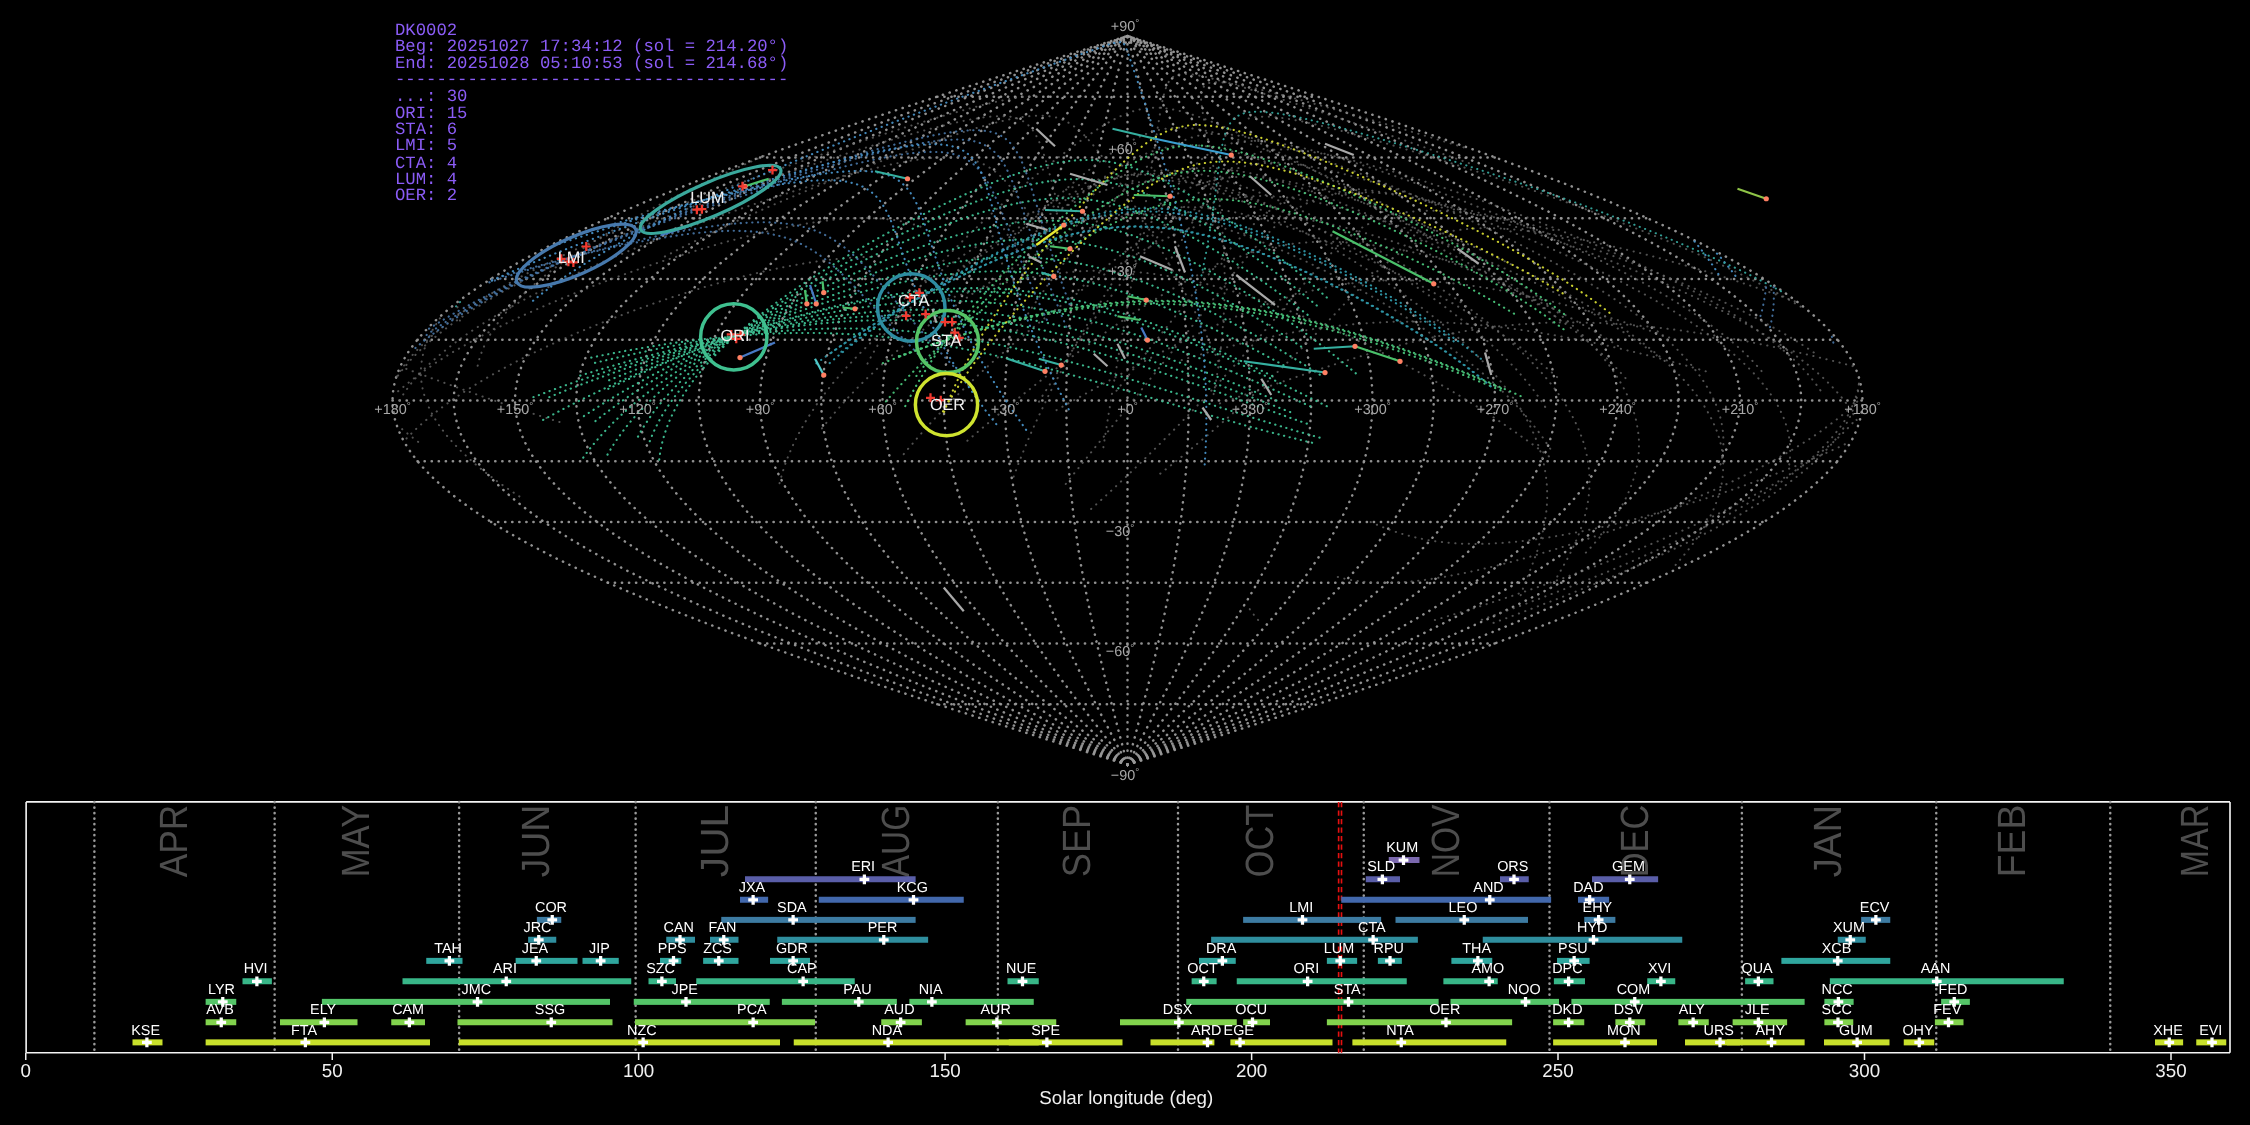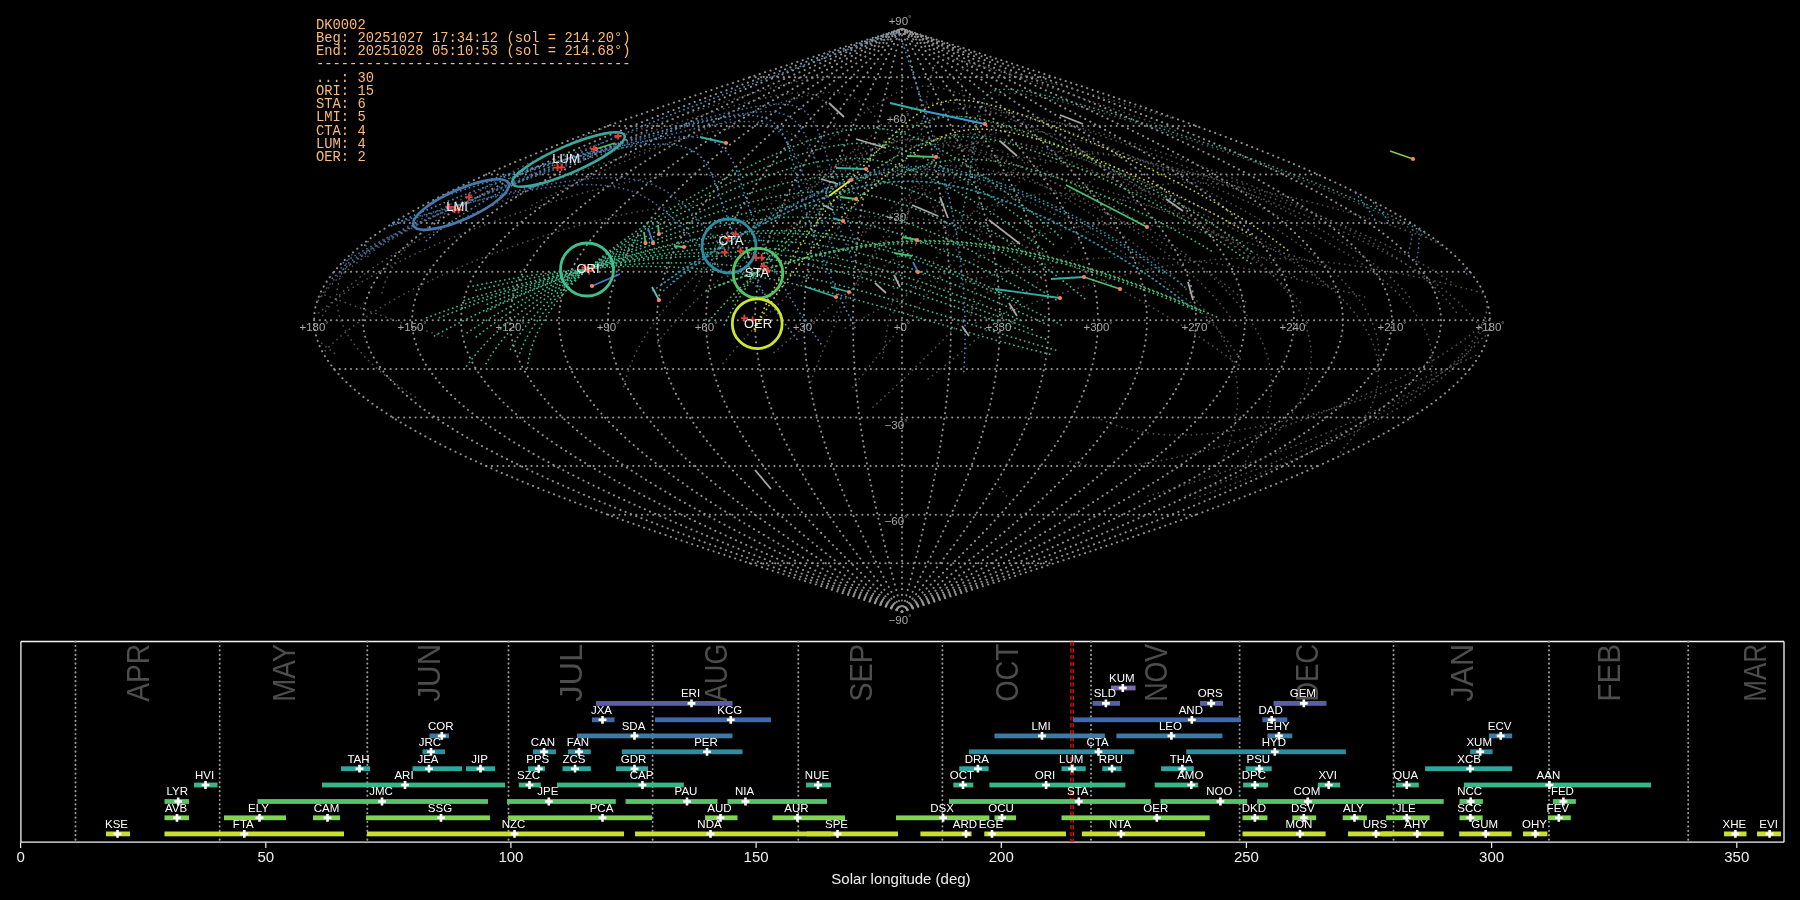--- a/index.html
+++ b/index.html
@@ -1,14 +1,14 @@
 <!DOCTYPE html>
 <html><head><meta charset="utf-8"><style>
 html,body{margin:0;padding:0;background:#000;width:1800px;height:900px;overflow:hidden}
-#info{position:absolute;left:316px;top:18.5px;color:#fdba74;font-family:"Liberation Mono",monospace;font-size:13.8px;line-height:13.25px;white-space:pre;}
+#info{position:absolute;left:316px;top:18.5px;color:#8b5cf6;font-family:"Liberation Mono",monospace;font-size:13.8px;line-height:13.25px;white-space:pre;}
 </style></head>
 <body>
 <svg width="1800" height="900" viewBox="0 0 1800 900" style="position:absolute;left:0;top:0">
 <path d="M749.8 563.3 H1054.2" stroke="#989898" stroke-width="2.0" fill="none" stroke-dasharray="0.2 5.45" stroke-linecap="round" opacity="0.95"></path>
 <path d="M608.0 514.7 H1196.0" stroke="#989898" stroke-width="2.0" fill="none" stroke-dasharray="0.2 5.45" stroke-linecap="round" opacity="0.95"></path>
 <path d="M486.2 466.1 H1317.8" stroke="#989898" stroke-width="2.0" fill="none" stroke-dasharray="0.2 5.45" stroke-linecap="round" opacity="0.95"></path>
 <path d="M392.8 417.5 H1411.2" stroke="#989898" stroke-width="2.0" fill="none" stroke-dasharray="0.2 5.45" stroke-linecap="round" opacity="0.95"></path>
 <path d="M334.0 368.9 H1470.0" stroke="#989898" stroke-width="2.0" fill="none" stroke-dasharray="0.2 5.45" stroke-linecap="round" opacity="0.95"></path>
 <path d="M314.0 320.3 H1490.0" stroke="#989898" stroke-width="2.0" fill="none" stroke-dasharray="0.2 5.45" stroke-linecap="round" opacity="0.95"></path>
 <path d="M334.0 271.7 H1470.0" stroke="#989898" stroke-width="2.0" fill="none" stroke-dasharray="0.2 5.45" stroke-linecap="round" opacity="0.95"></path>

